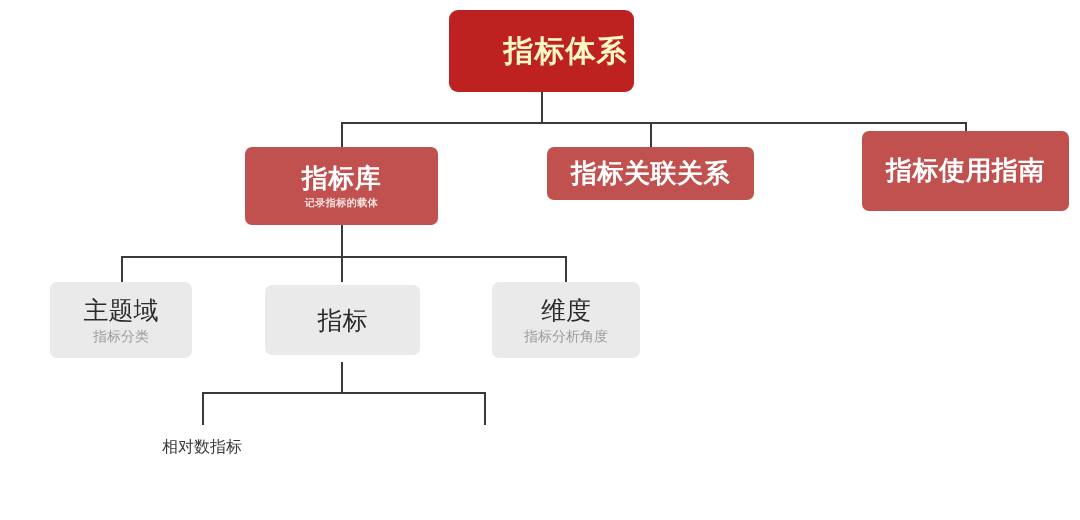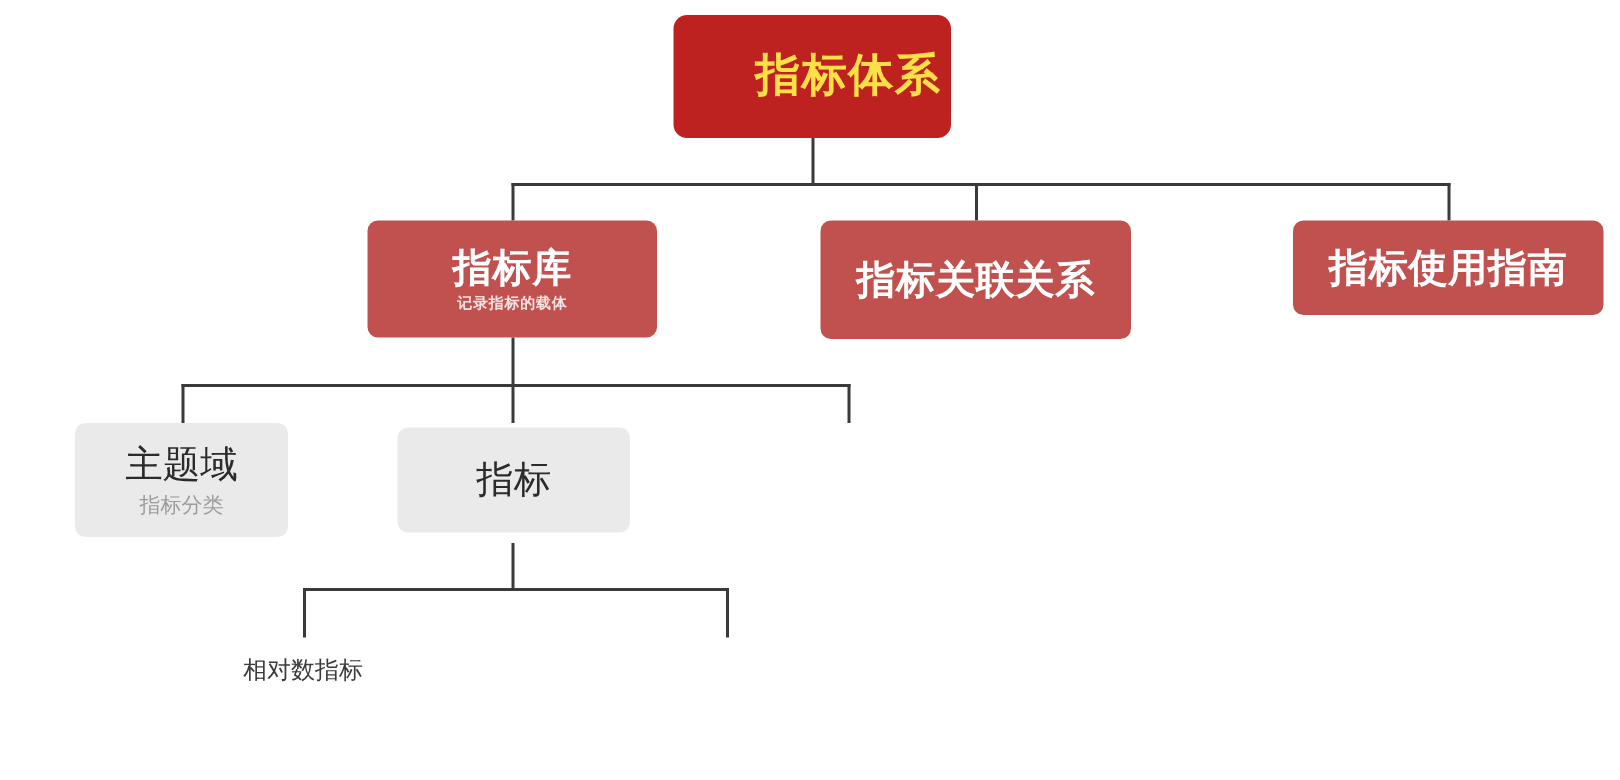--- a/index.html
+++ b/index.html
@@ -38,21 +38,21 @@
     text-align: center;
     line-height: 1.12;
   }
 
   
   .node.root {
     background: #BE2220;
     border-radius: 9px;
   }
   .node.root .title {
-    color: #fde047;
+    color: #fef9c3;
     font-size: 30px;
     font-weight: bold;
     letter-spacing: 1px;
     margin-left: 48px;
   }
 
   
   .node.lvl2 {
     background: #C0514E;
   }
@@ -122,36 +122,40 @@
 
   <div class="node root" style="left:449px; top:10px; width:185px; height:82px;">
     <span class="title">指标体系</span>
   </div>
 
   <div class="node lvl2" style="left:245px; top:147px; width:193px; height:78px;">
     <span class="title">指标库</span>
     <span class="subtitle">记录指标的载体</span>
   </div>
 
-  <div class="node lvl2" style="left:547px; top:147px; width:207px; height:79px;">
+  <div class="node lvl2" style="left:547px; top:147px; width:207px; height:53px;">
     <span class="title">指标关联关系</span>
   </div>
 
-  <div class="node lvl2" style="left:862px; top:147px; width:207px; height:63px;">
+  <div class="node lvl2" style="left:862px; top:131px; width:207px; height:80px;">
     <span class="title">指标使用指南</span>
   </div>
 
   <div class="node lvl3" style="left:50px; top:282px; width:142px; height:76px;">
     <span class="title">主题域</span>
     <span class="subtitle">指标分类</span>
   </div>
 
   <div class="node lvl3" style="left:265px; top:285px; width:155px; height:70px;">
     <span class="title">指标</span>
   </div>
 
+  <div class="node lvl3" style="left:492px; top:282px; width:148px; height:76px;">
+    <span class="title">维度</span>
+    <span class="subtitle">指标分析角度</span>
+  </div>
 
   <div class="leaf" style="left:112px; top:428px; width:180px; height:38px;">
     <span>相对数指标</span>
   </div>
 
 
 </div>
 
 </body></html>

